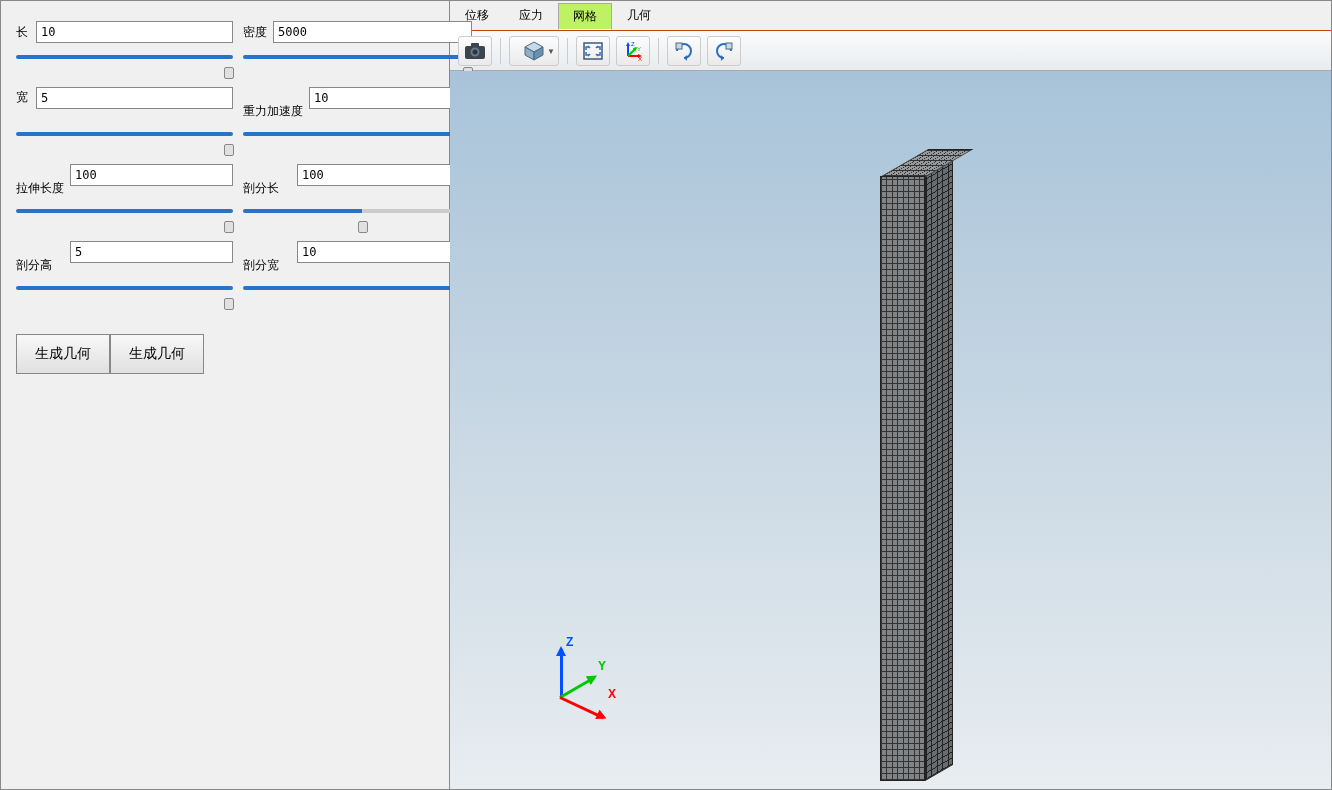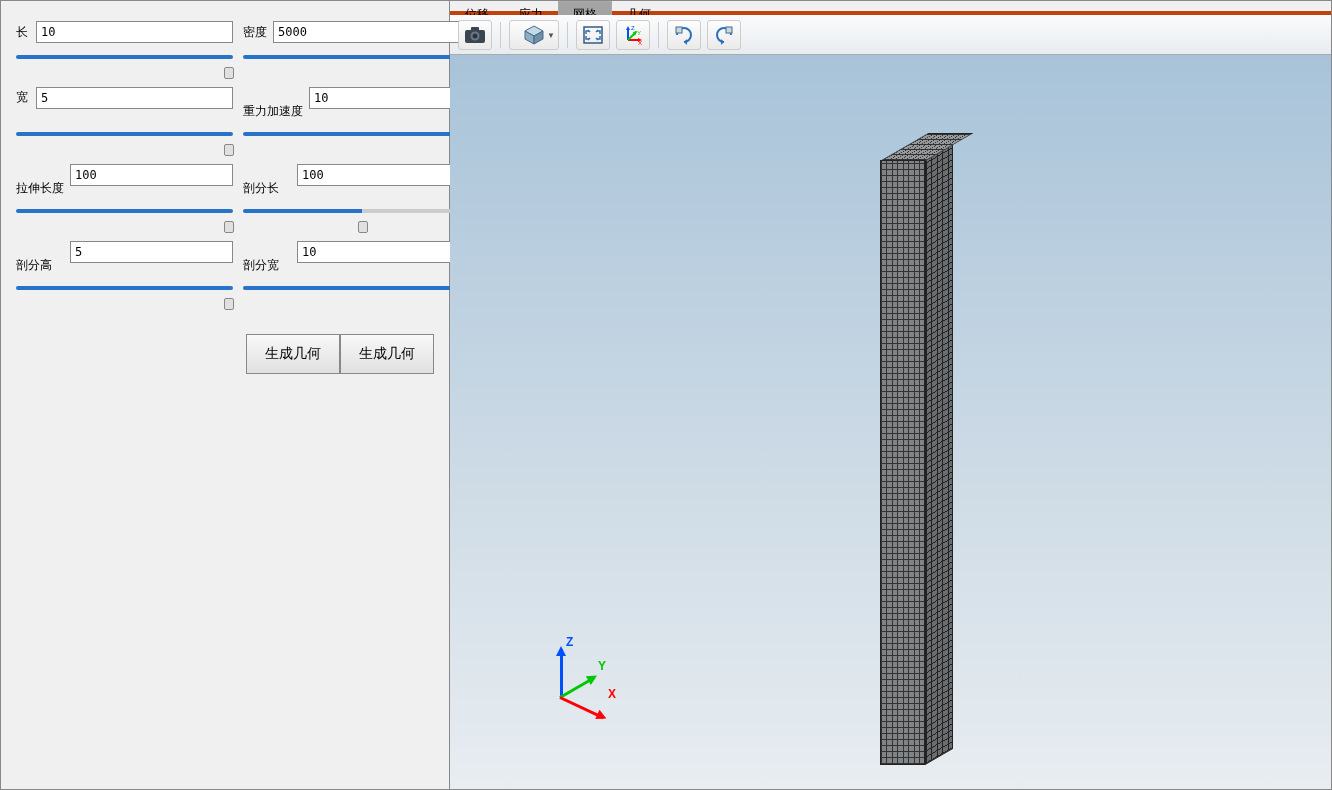--- a/index.html
+++ b/index.html
@@ -70,54 +70,54 @@
       bottom: -20px;
       left: var(--pos, 95%);
       width: 10px;
       height: 12px;
       background: #e0e0e0;
       border: 1px solid #888;
       border-radius: 2px;
     }
     .button-row {
       display: flex;
-      justify-content: flex-end;
+      justify-content: flex-start;
       margin-top: 60px;
     }
     .action-btn {
       padding: 10px 18px;
       background: linear-gradient(#f8f8f8, #e0e0e0);
       border: 1px solid #888;
       font-size: 14px;
       cursor: pointer;
     }
     .right-panel {
       flex: 1;
       height: 790px;
       display: flex;
       flex-direction: column;
       border: 1px solid #888;
       border-left: none;
     }
     .tab-bar {
-      height: 14px;
+      height: 30px;
       background: #f0f0f0;
-      border-bottom: 4px solid #c2410c;
-      display: flex;
-      align-items: flex-start;
+      border-bottom: 1px solid #c2410c;
+      display: flex;
+      align-items: center;
     }
     .tab {
       padding: 4px 14px;
       font-size: 12px;
       border: 1px solid transparent;
       cursor: pointer;
       color: #000;
     }
     .tab.active {
-      background: #a3a3a3;
+      background: #bef264;
       border: 1px solid #aaa;
       border-bottom: 1px solid #fff;
       margin-bottom: -1px;
     }
     .toolbar {
       height: 40px;
       background: linear-gradient(#fafbfc, #e8ecef);
       border-bottom: 1px solid #aaa;
       display: flex;
       align-items: center;

